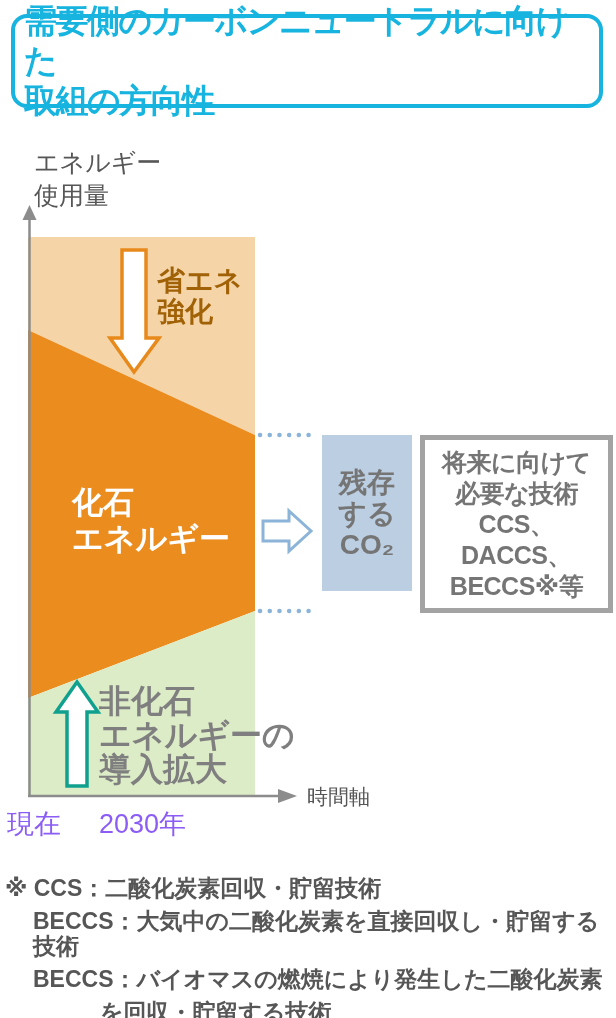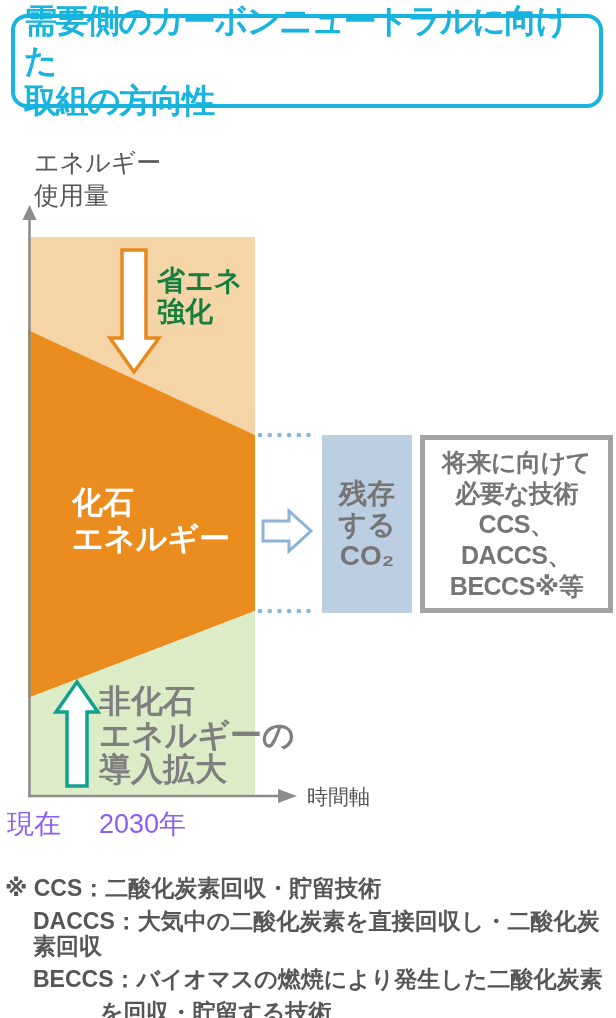--- a/index.html
+++ b/index.html
@@ -21,26 +21,26 @@
   }
 
   .y-label{left:34px;top:146px;font-size:25px;line-height:33px;color:#565656;font-weight:500;}
   .x-label{left:307px;top:783px;font-size:21px;color:#565656;font-weight:500;}
   .tick{top:806px;font-size:27px;color:#8b5cf6;font-weight:500;}
   .tick-0{left:7px;}
   .tick-1{left:99px;}
   .tick-2{left:217px;}
 
   .lbl{font-weight:bold;}
-  .lbl-saving{left:157px;top:265px;font-size:28px;line-height:31px;color:#15803d;}
+  .lbl-saving{left:157px;top:265px;font-size:28px;line-height:31px;color:#a16207;}
   .lbl-fossil{left:72px;top:485px;font-size:31px;line-height:36px;color:#ffffff;}
   .lbl-nonfossil{left:99px;top:684px;font-size:32px;line-height:34px;color:#7F7F7F;}
 
   .box-co2{
-    left:322px;top:435px;width:90px;height:178px;background:#BCCFE2;
+    left:322px;top:435px;width:90px;height:156px;background:#BCCFE2;
     display:flex;align-items:center;justify-content:center;text-align:center;
     font-size:28px;line-height:31px;font-weight:bold;color:#757575;
   }
   .box-tech{
     left:420px;top:435px;width:193px;height:178px;box-sizing:border-box;
     background:#ffffff;border:5px solid #a3a3a3;
     display:flex;align-items:center;justify-content:center;text-align:center;
     font-size:25px;line-height:31px;font-weight:bold;color:#757575;letter-spacing:-0.5px;
   }
 
@@ -95,18 +95,18 @@
   <div class="abs box-co2 pre">残存
 する
 CO₂</div>
   <div class="abs box-tech pre">将来に向けて
 必要な技術
 CCS、DACCS、
 BECCS※等</div>
 
   <div class="abs notes">
     <div class="note-line">※ CCS：二酸化炭素回収・貯留技術</div>
-    <div class="note-line note-indent">DACCS：大気中の二酸化炭素を直接回収し・二酸化炭素回収</div>
+    <div class="note-line note-indent">BECCS：大気中の二酸化炭素を直接回収し・貯留する技術</div>
     <div class="note-line note-indent">BECCS：バイオマスの燃焼により発生した二酸化炭素</div>
     <div class="note-line note-hang">を回収・貯留する技術</div>
   </div>
 
 </div>
 
 </body></html>

